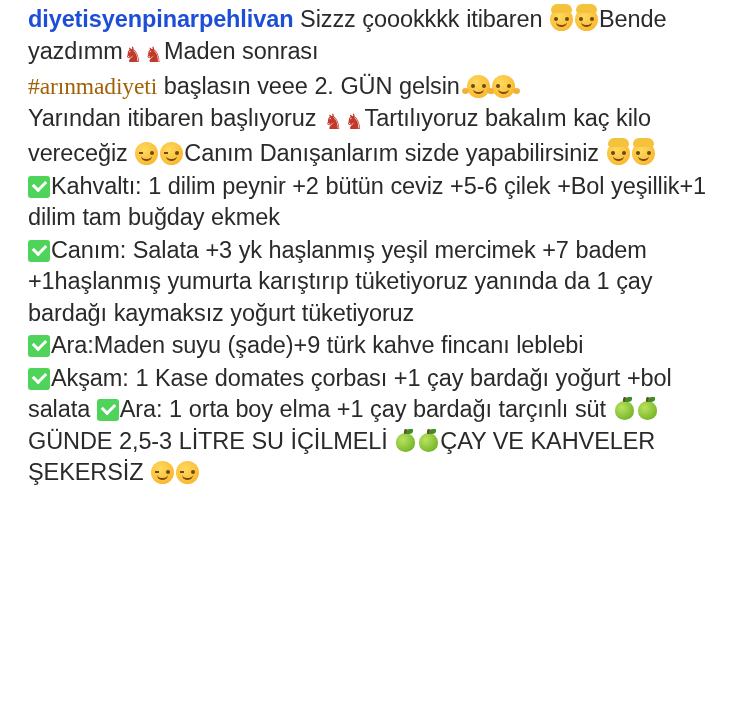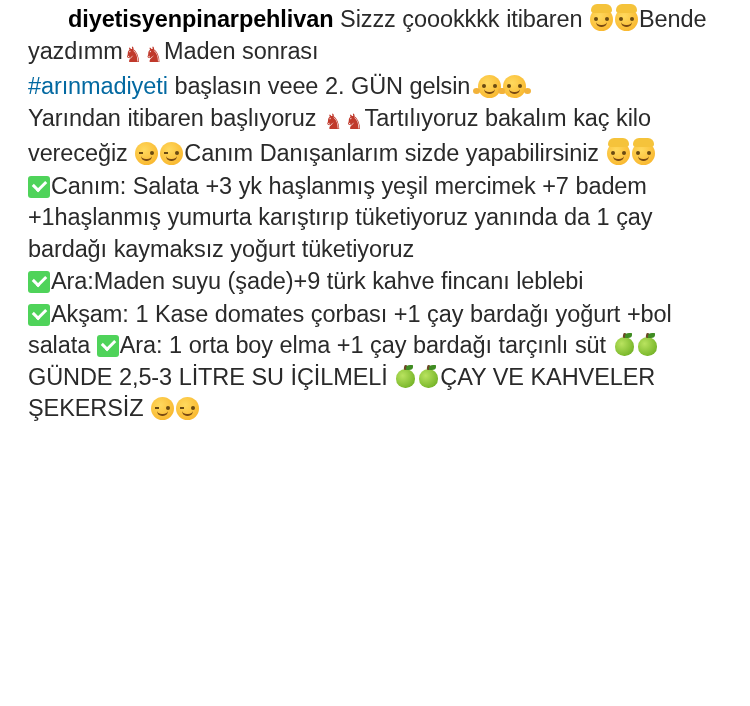--- a/index.html
+++ b/index.html
@@ -24,25 +24,25 @@
     color: #2a2a2a;
     letter-spacing: -0.1px;
     word-spacing: 0.2px;
     margin: 0;
   }
   .block {
     margin-bottom: 1px;
   }
   .username {
     font-weight: bold;
-    color: #000000;
-    margin-left: 40px;
+    color: #1d4ed8;
   }
   .hashtag {
-    color: #0369a1;
+    color: #a16207;
+    font-family: Liberation Serif, serif;
   }
   
   .chk {
     display: inline-block;
     width: 22px;
     height: 22px;
     border-radius: 3px;
     background: #4fd35a;
     position: relative;
     vertical-align: -4px;
@@ -166,20 +166,23 @@
 <body>
 
 <div id="post">
 
   <p class="para block">
     <span class="username">diyetisyenpinarpehlivan</span><span> Sizzz çoookkkk itibaren </span><span class="face star"><span class="eyes"></span><span class="mouth"></span></span><span class="face star"><span class="eyes"></span><span class="mouth"></span></span><span>Bende yazdımm</span><span class="horse">♞</span><span class="horse">♞</span><span>Maden sonrası </span><br>
     <span class="hashtag">#arınmadiyeti</span><span> başlasın veee 2. GÜN gelsin </span><span class="face hug"><span class="arms"></span><span class="eyes"></span><span class="mouth"></span></span><span class="face hug"><span class="arms"></span><span class="eyes"></span><span class="mouth"></span></span><br>
     <span>Yarından itibaren başlıyoruz </span><span class="horse">♞</span><span class="horse">♞</span><span>Tartılıyoruz bakalım kaç kilo vereceğiz </span><span class="face wink"><span class="eyes"></span><span class="mouth"></span></span><span class="face wink"><span class="eyes"></span><span class="mouth"></span></span><span>Canım Danışanlarım sizde yapabilirsiniz </span><span class="face star"><span class="eyes"></span><span class="mouth"></span></span><span class="face star"><span class="eyes"></span><span class="mouth"></span></span>
   </p>
 
+  <p class="para block">
+    <span class="chk"></span><span>Kahvaltı:</span><span> 1 dilim peynir +2 bütün ceviz +5-6 çilek +Bol yeşillik+1 dilim tam buğday ekmek</span>
+  </p>
 
 
   <p class="para block">
     <span class="chk"></span><span>Canım:</span><span> Salata +3 yk haşlanmış yeşil mercimek +7 badem +1haşlanmış yumurta karıştırıp tüketiyoruz yanında da 1 çay bardağı kaymaksız yoğurt tüketiyoruz</span>
   </p>
 
   <p class="para block">
     <span class="chk"></span><span>Ara:</span><span>Maden suyu (şade)+9 türk kahve fincanı leblebi</span>
   </p>
 

